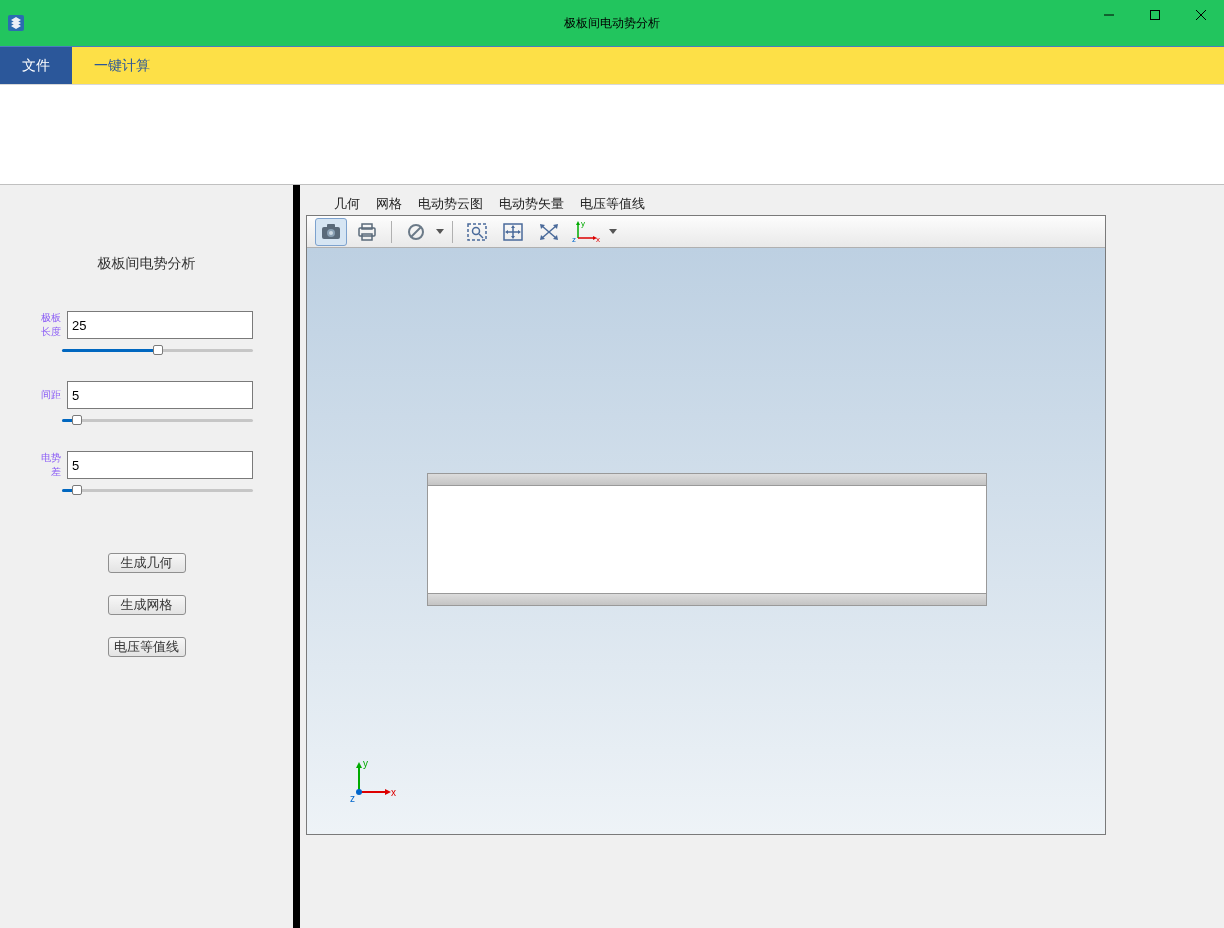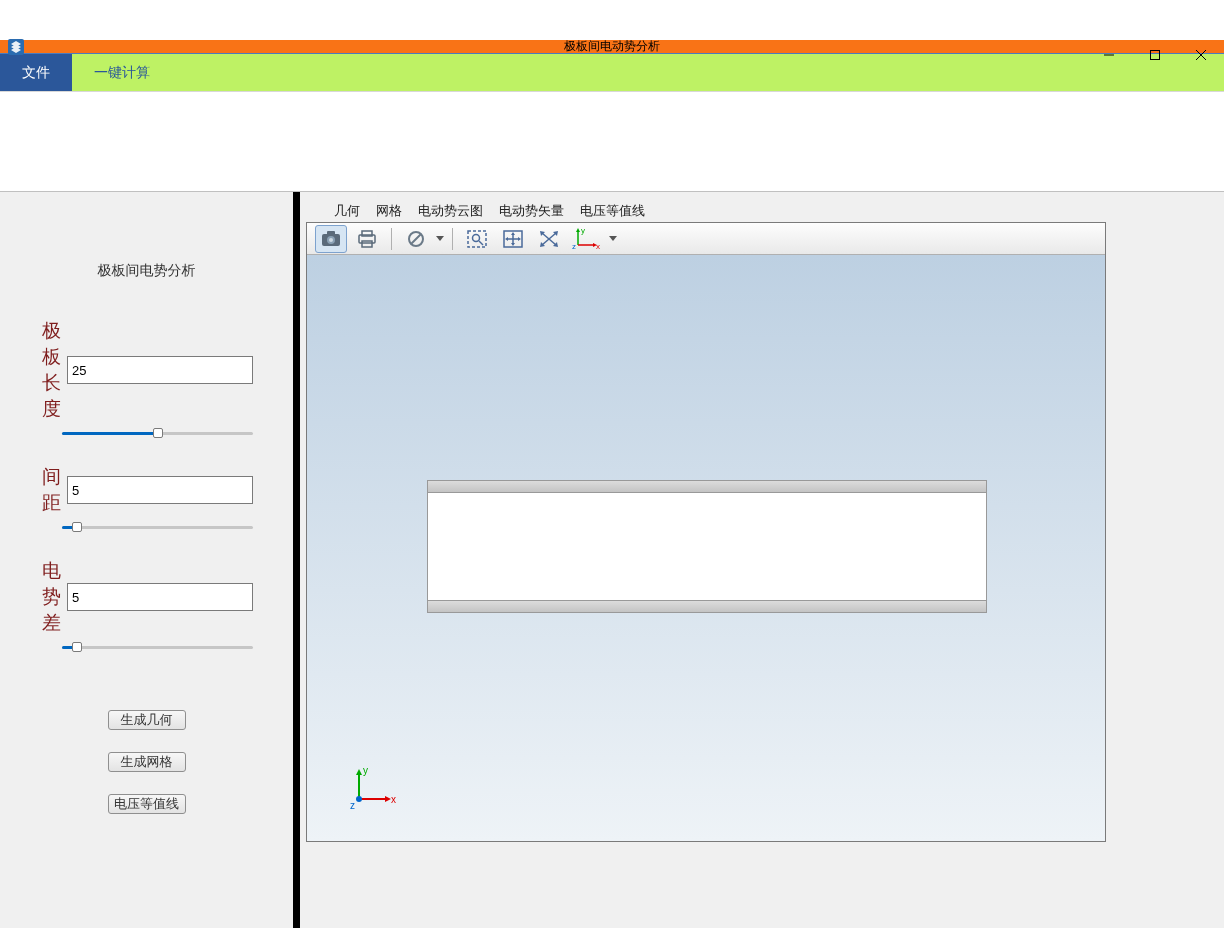--- a/index.html
+++ b/index.html
@@ -1,41 +1,41 @@
 <!DOCTYPE html>
 <html><head>
 <meta charset="utf-8">
 <style>
 * { box-sizing: border-box; margin: 0; padding: 0; font-family: "Microsoft YaHei", "Segoe UI", sans-serif; }
 body { background: #fff; width: 1224px; height: 928px; overflow: hidden; }
 
 
-.titlebar { height: 14px; background: #f97316; border-bottom: 1px solid #4a7cbf; display: flex; align-items: center; position: relative; margin-top: 40px; }
+.titlebar { height: 47px; background: #22c55e; border-bottom: 1px solid #4a7cbf; display: flex; align-items: center; position: relative; }
 .titlebar .appicon { width: 28px; height: 28px; margin-left: 2px; display:flex;align-items:center;justify-content:center; }
 .titlebar .title { position:absolute; left:50%; transform:translateX(-50%); font-size: 12px; color: #000; }
 .winbtns { position:absolute; right:0; top:0; display:flex; height:30px;}
 .winbtn { width:46px; height:30px; display:flex; align-items:center; justify-content:center; cursor:default;}
 
 
-.menubar { height: 38px; background: #bef264; display:flex; border-bottom:1px solid #d8d8d8;}
+.menubar { height: 38px; background: #fde047; display:flex; border-bottom:1px solid #d8d8d8;}
 .menuitem { padding: 0 22px; font-size:14px; display:flex; align-items:center; color:#2b579a; cursor:default; height:100%; }
 .menuitem.active { background:#2b579a; color:#fff; }
 
 
 .ribbon { height: 100px; background:#fff; border-bottom:1px solid #c0c0c0; }
 
 
 .mainrow { display:flex; height: calc(928px - 31px - 38px - 100px); background:#f0f0f0; }
 .leftpane { width: 300px; border-right:7px solid #000000; background:#f0f0f0; padding-top:70px; }
 .rightpane { flex:1; position:relative; }
 
 
 .panetitle { text-align:center; font-size:14px; color:#333; margin-bottom:38px;}
 .field { display:flex; align-items:center; margin: 0 40px 4px 40px;}
-.field label { width:60px; text-align:right; font-size:19px; color:#7f1d1d; margin-right:6px;}
+.field label { width:60px; text-align:right; font-size:10px; color:#8b5cf6; margin-right:6px;}
 .field input { flex:1; height:22px; border:1px solid #7a7a7a; padding:13px 4px; font-size:13px; background:#fff;}
 .sliderwrap { margin: 0 40px 24px 62px; position:relative; height:14px;}
 .slidertrack { position:absolute; top:6px; left:0; right:0; height:3px; background:#c6c6c6; border-radius:2px;}
 .sliderfill { position:absolute; top:6px; left:0; height:3px; background:#0067c0; border-radius:2px;}
 .sliderthumb { position:absolute; top:2px; width:10px; height:10px; background:#fff; border:1px solid #7a7a7a; border-radius:2px; transform:translateX(-50%);}
 
 .actbtn { display:block; margin: 0 auto 22px auto; width:78px; height:20px; background:linear-gradient(#f7f7f7,#e3e3e3); border:1px solid #8f8f8f; border-radius:3px; font-size:13px; color:#333; cursor:default;}
 .btnstack { margin-top:56px;}
 
 

